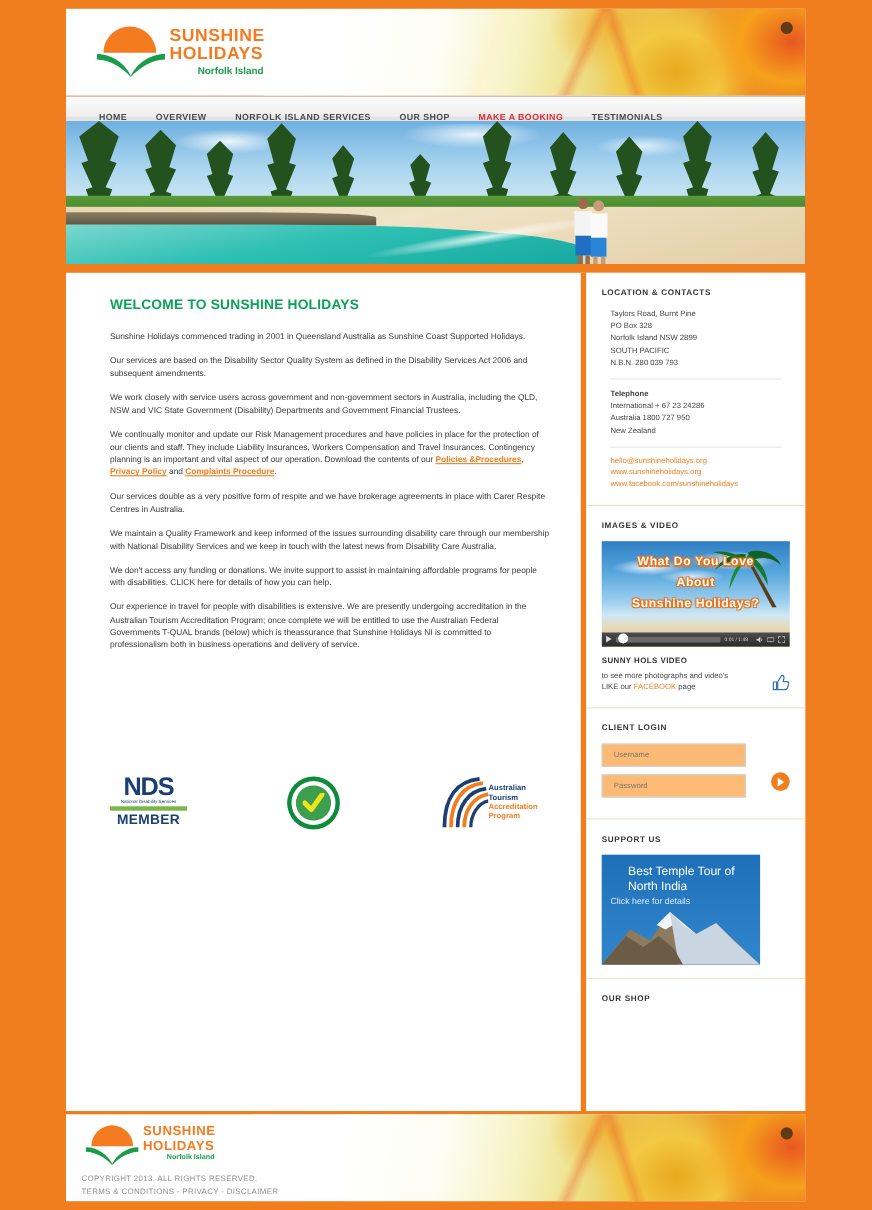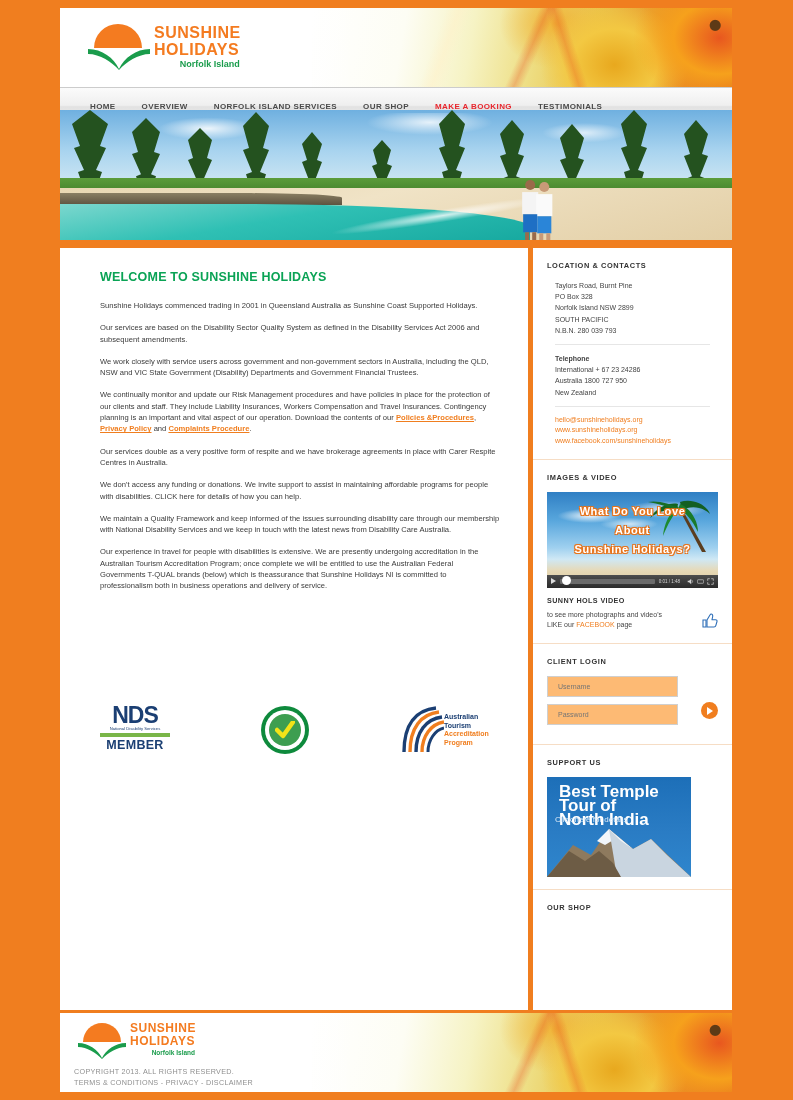--- a/index.html
+++ b/index.html
@@ -344,22 +344,22 @@
 
   
   .support-banner {
     position: relative;
     width: 144px; height: 100px;
     background: linear-gradient(180deg,#1d6fb8 0%, #2a7cc4 55%, #2f86cd 100%);
     overflow: hidden;
   }
   .sb-mountain { position:absolute; left:0; bottom:0; width:100%; height:62px; }
   .support-h {
-    position:absolute; left:12px; top:8px; z-index:2;
-    font-size:17px; font-weight:bold; color:#fff; line-height:14px;
+    position:absolute; left:24px; top:8px; z-index:2;
+    font-size:11px; font-weight:normal; color:#fff; line-height:14px;
   }
   .support-sub {
     position:absolute; left:8px; top:38px; z-index:2;
     font-size:8px; color:#dceaf7;
   }
 
   
   .footer {
     position: absolute;
     left: 60px; top: 1013px;
@@ -475,22 +475,22 @@
     <div class="main">
       <div class="welcome-title">WELCOME TO SUNSHINE HOLIDAYS</div>
 
       <p class="para">Sunshine Holidays commenced trading in 2001 in Queensland Australia as Sunshine Coast Supported Holidays.</p>
       <p class="para">Our services are based on the Disability Sector Quality System as defined in the Disability Services Act 2006 and subsequent amendments.</p>
       <p class="para">We work closely with service users across government and non-government sectors in Australia, including the QLD, NSW and VIC State Government (Disability) Departments and Government Financial Trustees.</p>
 
       <p class="para"><span>We continually monitor and update our Risk Management procedures and have policies in place for the protection of our clients and staff.   They include Liability Insurances, Workers Compensation and Travel Insurances.   Contingency planning is an important and vital aspect of our operation. Download the contents of our </span><a class="inline-link">Policies &amp;Procedures</a><span>, </span><a class="inline-link">Privacy Policy</a><span> and </span><a class="inline-link">Complaints Procedure</a><span>.</span></p>
 
       <p class="para">Our services double as a very positive form of respite and we have brokerage agreements in place with Carer Respite Centres in Australia.</p>
+      <p class="para">We maintain a Quality Framework and keep informed of the issues surrounding disability care through our membership with National Disability Services and we keep in touch with the latest news from Disability Care Australia.</p>
       <p class="para">We don't access any funding or donations.  We invite support to assist in maintaining affordable programs  for people with disabilities.  CLICK here for details of how you can help.</p>
-      <p class="para">We maintain a Quality Framework and keep informed of the issues surrounding disability care through our membership with National Disability Services and we keep in touch with the latest news from Disability Care Australia.</p>
       <p class="para">Our experience in travel for people with disabilities is extensive.  We are presently undergoing accreditation in the Australian Tourism Accreditation Program; once complete we will be entitled to use the Australian Federal Governments T-QUAL brands (below) which is theassurance that Sunshine Holidays NI is committed to professionalism both in business operations and delivery of service.</p>
     </div>
 
     <div class="logos">
 
 
       <div class="badge nds">
         <div class="nds-top">NDS</div>
         <div class="nds-sub">National Disability Services</div>
         <div class="nds-bar"></div>

